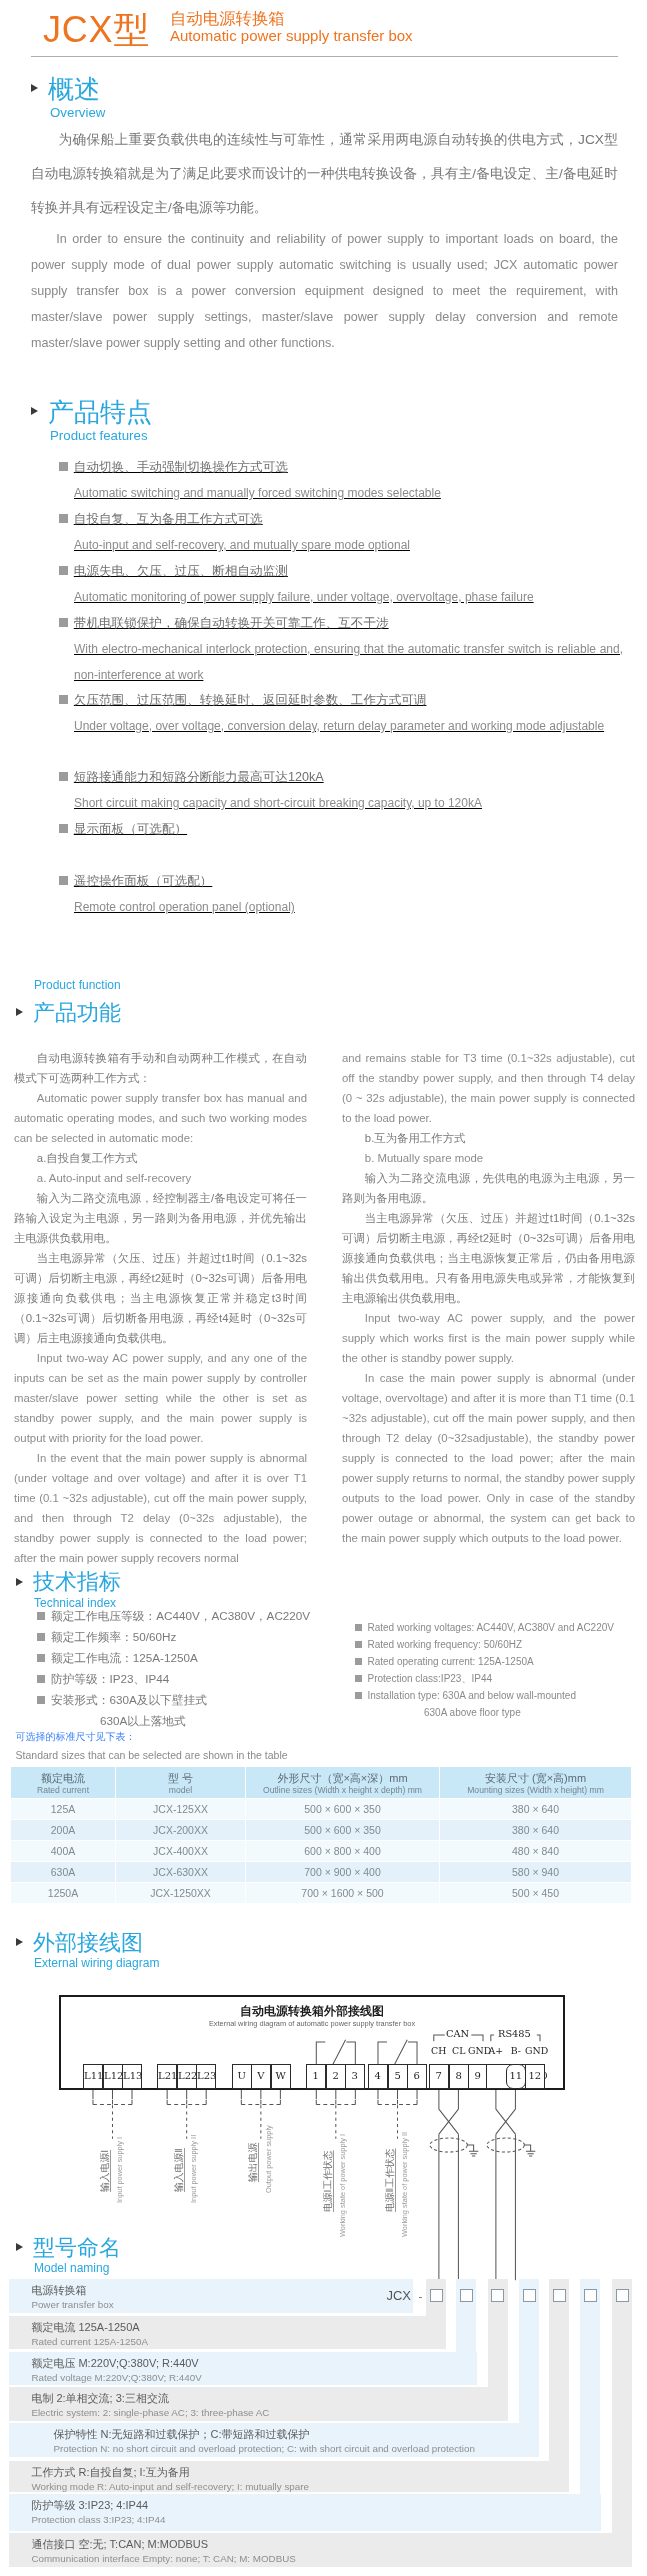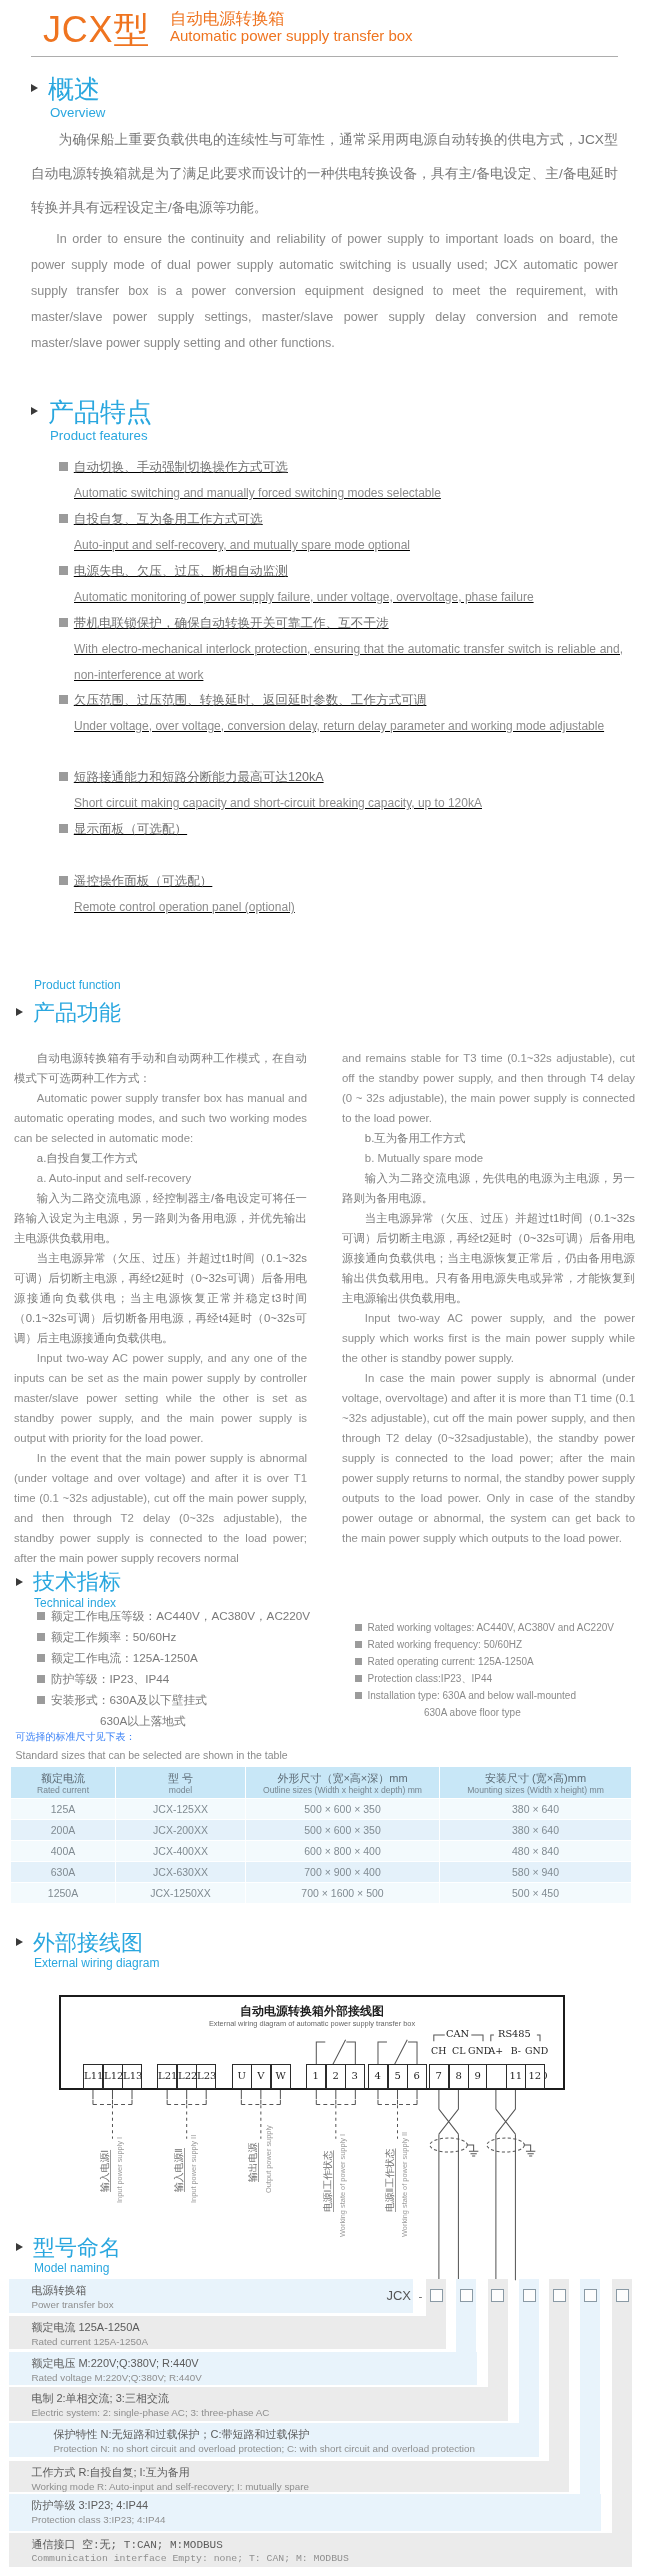--- a/index.html
+++ b/index.html
@@ -320,21 +320,21 @@
     <div class="term" style="left:247px;">1</div>
     <div class="term" style="left:267px;">2</div>
     <div class="term" style="left:286px;">3</div>
     <div class="term" style="left:309px;">4</div>
     <div class="term" style="left:329px;">5</div>
     <div class="term" style="left:348px;">6</div>
     <div class="term" style="left:370px;">7</div>
     <div class="term" style="left:390px;">8</div>
     <div class="term" style="left:409px;">9</div>
     <div class="term" style="left:427px;padding-left:48px;">10</div>
-    <div class="term" style="left:447px;">11</div>
+    <div class="term" style="left:447px;border-radius:7px;">11</div>
     <div class="term" style="left:466px;">12</div>
 
     <div class="vlab cn" style="left:40px;top:197px;">输入电源Ⅰ</div>
     <div class="vlab en" style="left:56px;top:208px;">Input power supply I</div>
     <div class="vlab cn" style="left:114px;top:197px;">输入电源Ⅱ</div>
     <div class="vlab en" style="left:130px;top:208px;">Input power supply II</div>
     <div class="vlab cn" style="left:188px;top:187px;">输出电源</div>
     <div class="vlab en" style="left:205px;top:198px;">Output power supply</div>
     <div class="vlab cn" style="left:263px;top:217px;">电源Ⅰ工作状态</div>
     <div class="vlab en" style="left:279px;top:242px;">Working state of power supply I</div>
@@ -377,21 +377,21 @@
       <div class="r-en">Protection   N: no short circuit and overload protection; C: with short circuit and overload protection</div>
     </div>
     <div class="lrow bg-gray" style="top:182px;height:31px;width:560px;">
       <div class="r-cn">工作方式  R:自投自复; I:互为备用</div>
       <div class="r-en">Working mode   R: Auto-input and self-recovery; I: mutually spare</div>
     </div>
     <div class="lrow bg-blue" style="top:215px;height:37px;width:592px;">
       <div class="r-cn">防护等级  3:IP23;  4:IP44</div>
       <div class="r-en">Protection class   3:IP23;  4:IP44</div>
     </div>
-    <div class="lrow bg-gray" style="top:254px;height:34px;width:623px;font-family:Liberation Mono, monospace;">
+    <div class="lrow bg-gray" style="top:254px;height:34px;width:623px;">
       <div class="r-cn">通信接口   空:无;  T:CAN;  M:MODBUS</div>
       <div class="r-en">Communication interface   Empty: none; T: CAN; M: MODBUS</div>
     </div>
 
     <div class="ljcx">JCX</div>
     <div class="ldash">-</div>
     <div class="lbox" style="left:421px;"></div>
     <div class="lbox" style="left:451px;"></div>
     <div class="lbox" style="left:482px;"></div>
     <div class="lbox" style="left:514px;"></div>

